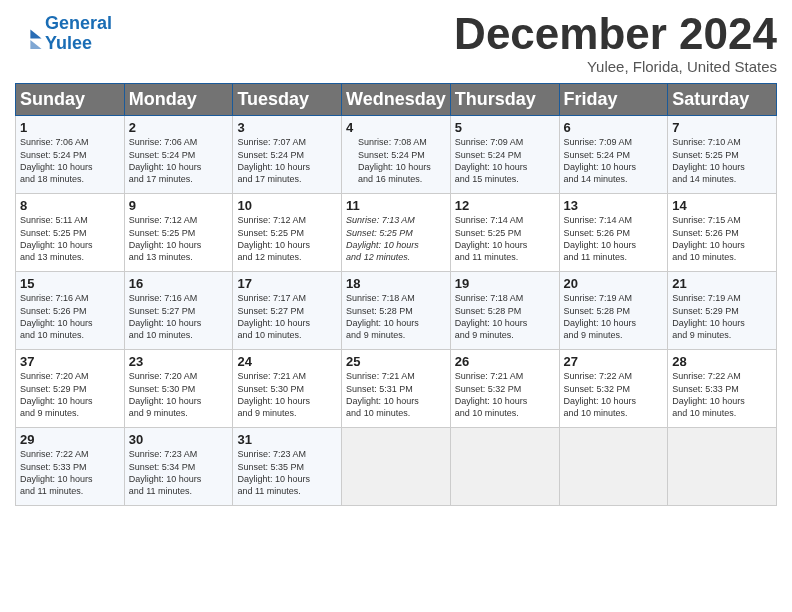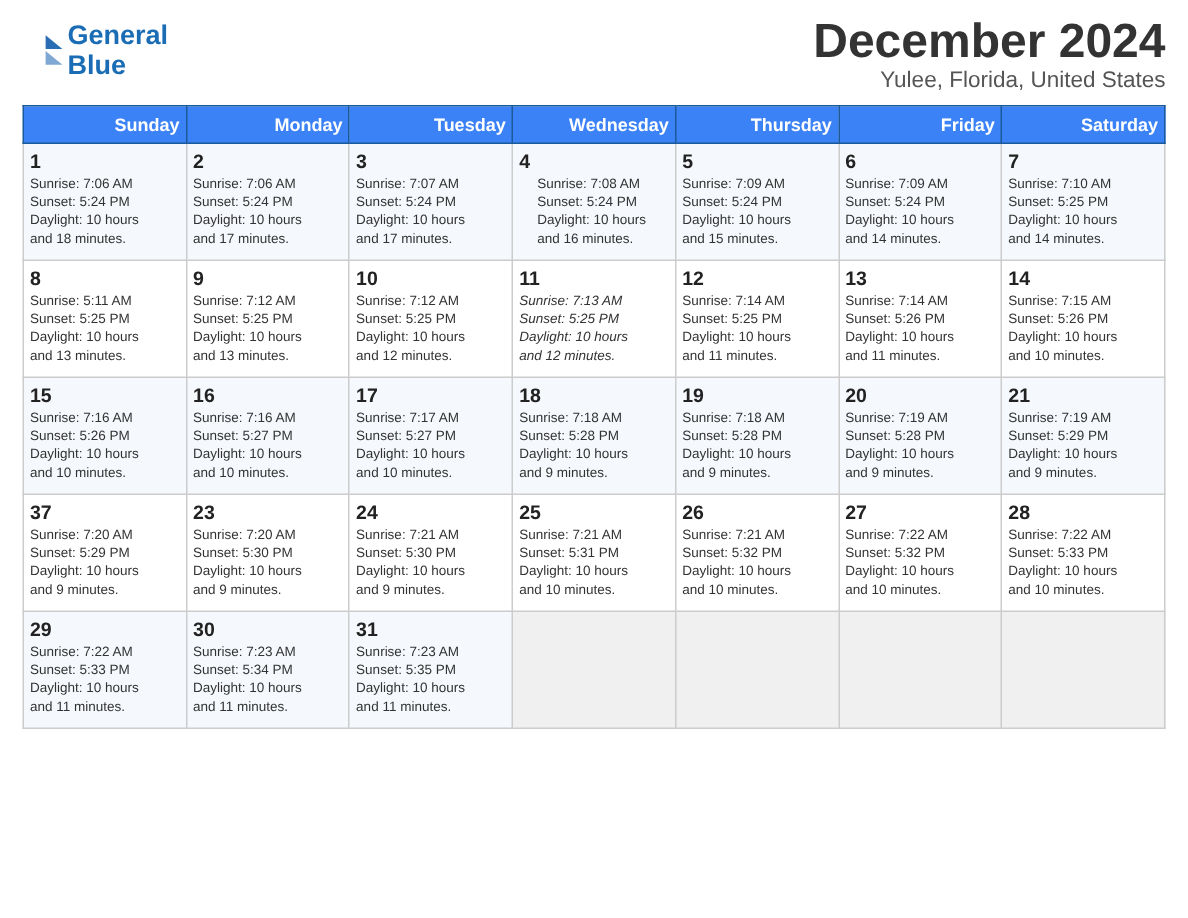--- a/index.html
+++ b/index.html
@@ -15,62 +15,62 @@
       padding: 10px 15px 10px 15px;
     }
     .header-row {
       display: flex;
       align-items: flex-start;
       justify-content: space-between;
       margin-bottom: 8px;
     }
     .logo {
       display: flex;
-      align-items: center;
+      align-items: flex-end;
       margin-top: 4px;
     }
     .logo-text {
       font-size: 18px;
       font-weight: bold;
       color: #333;
       line-height: 1.1;
     }
     .logo-text span {
       color: #1a6db5;
     }
     .logo-icon {
       width: 28px;
       height: 28px;
       margin-right: 2px;
     }
     .title-block {
       text-align: right;
     }
     .month-title {
-      font-size: 32px;
+      font-size: 44px;
       font-weight: bold;
       color: #333;
       line-height: 1.1;
     }
     .location-title {
       font-size: 15px;
       color: #555;
     }
     .calendar-table {
       width: 100%;
       border-collapse: collapse;
       table-layout: fixed;
     }
     .calendar-table thead tr th {
-      background-color: #3b82f6;
+      background-color: #737373;
       color: #fff;
-      font-size: 12px;
+      font-size: 18px;
       font-weight: bold;
       padding: 5px 4px;
-      text-align: right;
+      text-align: left;
       border: 1px solid #1a5a9a;
     }
     .calendar-table tbody tr td {
       vertical-align: top;
       padding: 4px 4px;
       border: 1px solid #ccc;
       font-size: 9.5px;
       color: #333;
       height: 78px;
       background: #fff;
@@ -103,21 +103,21 @@
 <div class="container">
   <div class="header-row">
     <div class="logo">
       <svg class="logo-icon" viewBox="0 0 40 40">
         <rect x="0" y="0" width="40" height="40" fill="none"></rect>
         <polygon points="22,5 38,18 22,18" fill="#2a6db5"></polygon>
         <polygon points="22,20 38,33 22,33" fill="#2a6db5" opacity="0.6"></polygon>
       </svg>
       <div class="logo-text">
         <div><span>General</span></div>
-        <div><span>Blue</span></div>
+        <div><span>Yulee</span></div>
       </div>
     </div>
     <div class="title-block">
       <div class="month-title">December 2024</div>
       <div class="location-title">Yulee, Florida, United States</div>
     </div>
   </div>
 
   <table class="calendar-table">
     <thead>

